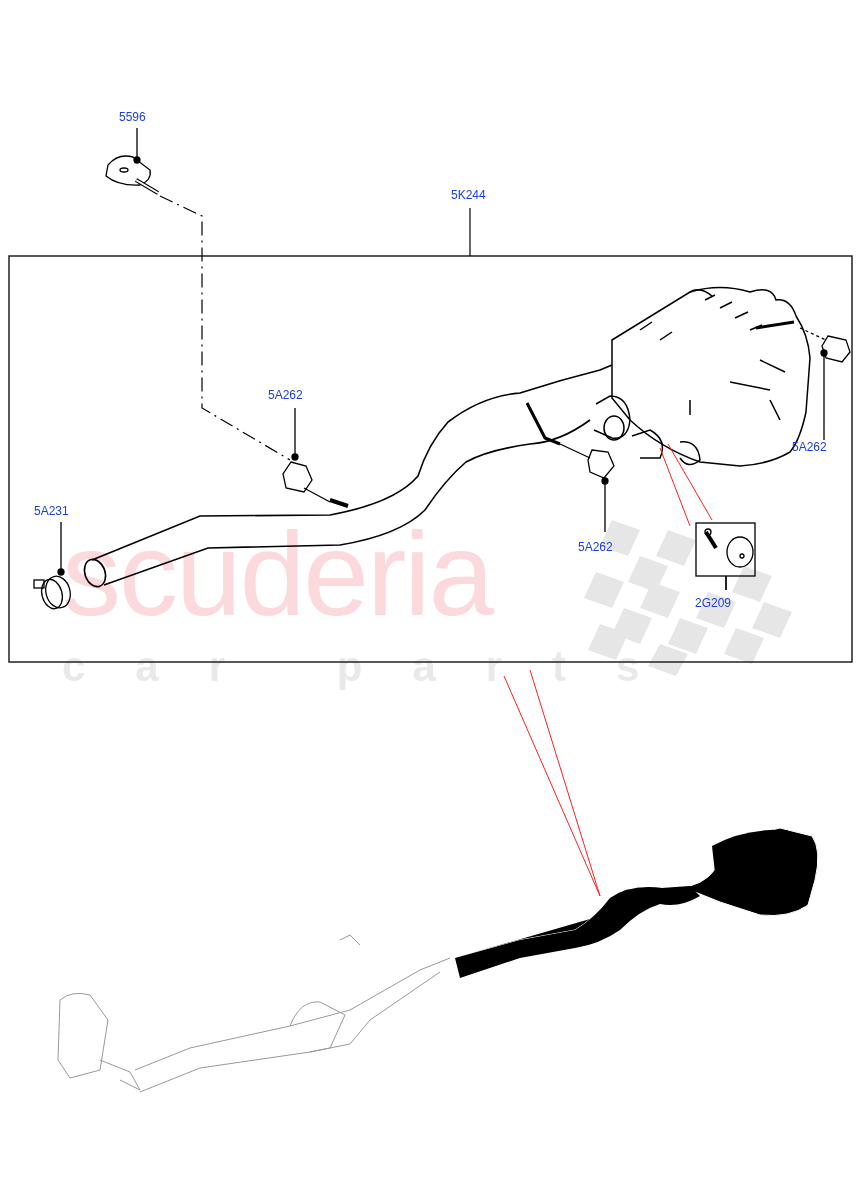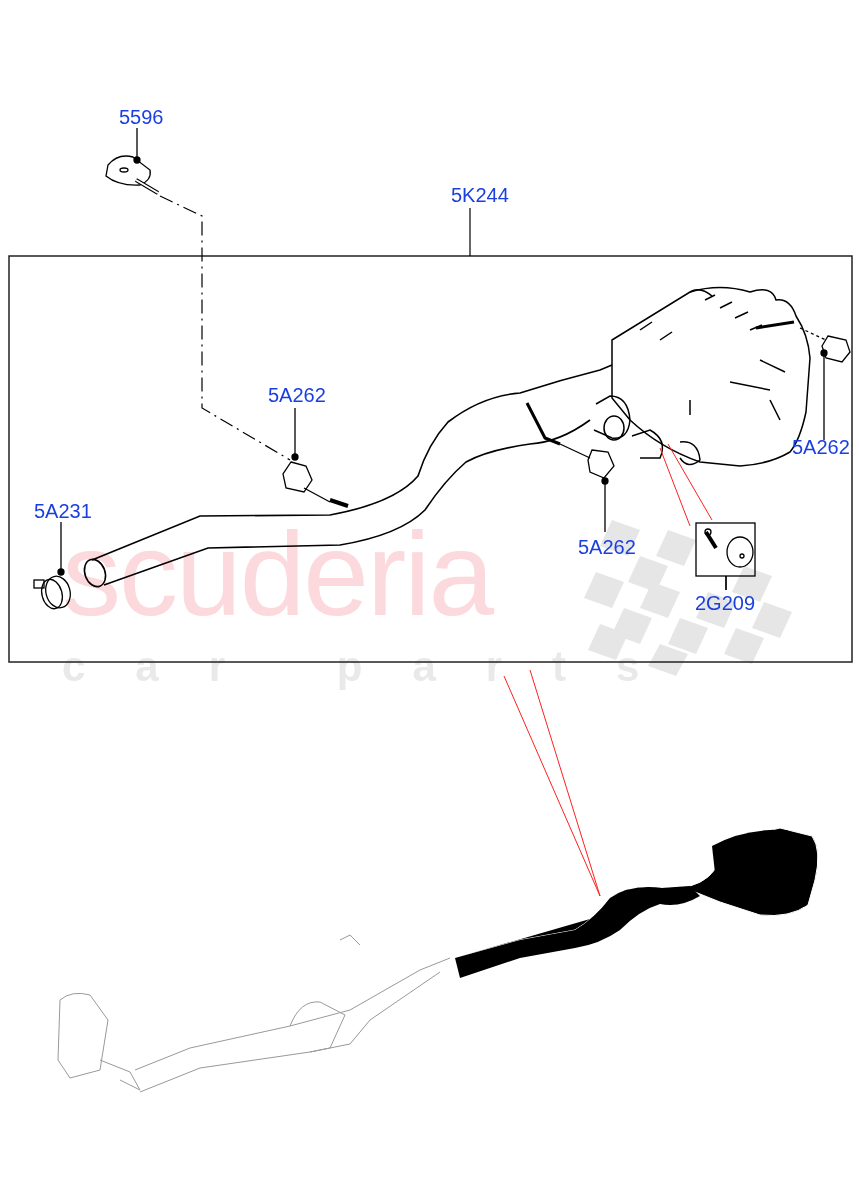--- a/index.html
+++ b/index.html
@@ -1,19 +1,19 @@
 <!DOCTYPE html>
 <html><head>
   <meta charset="utf-8">
   <style>
     html, body { margin: 0; padding: 0; background: #ffffff; }
     body { width: 859px; height: 1200px; position: relative; overflow: hidden;
            font-family: "Liberation Sans", sans-serif; }
     #canvas { position: absolute; left: 0; top: 0; width: 859px; height: 1200px; }
-    .callout { position: absolute; color: #1a3fe0; font-size: 20px; line-height: 18px;
+    .callout { position: absolute; color: #1a3fe0; font-size: 12px; line-height: 18px;
                font-family: "Liberation Sans", sans-serif; white-space: nowrap; cursor: pointer; }
     .wm-main { position: absolute; left: 62px; top: 515px; font-size: 118px; font-weight: normal;
                color: #fbd9dc; letter-spacing: -2px; font-family: "Liberation Sans", sans-serif; line-height: 1; }
     .wm-sub { position: absolute; left: 62px; top: 646px; font-size: 42px; font-weight: bold;
               color: #e9e9e9; letter-spacing: 50px; font-family: "Liberation Sans", sans-serif; line-height: 1; }
   </style>
 </head>
 <body>
 
 <div id="canvas">

